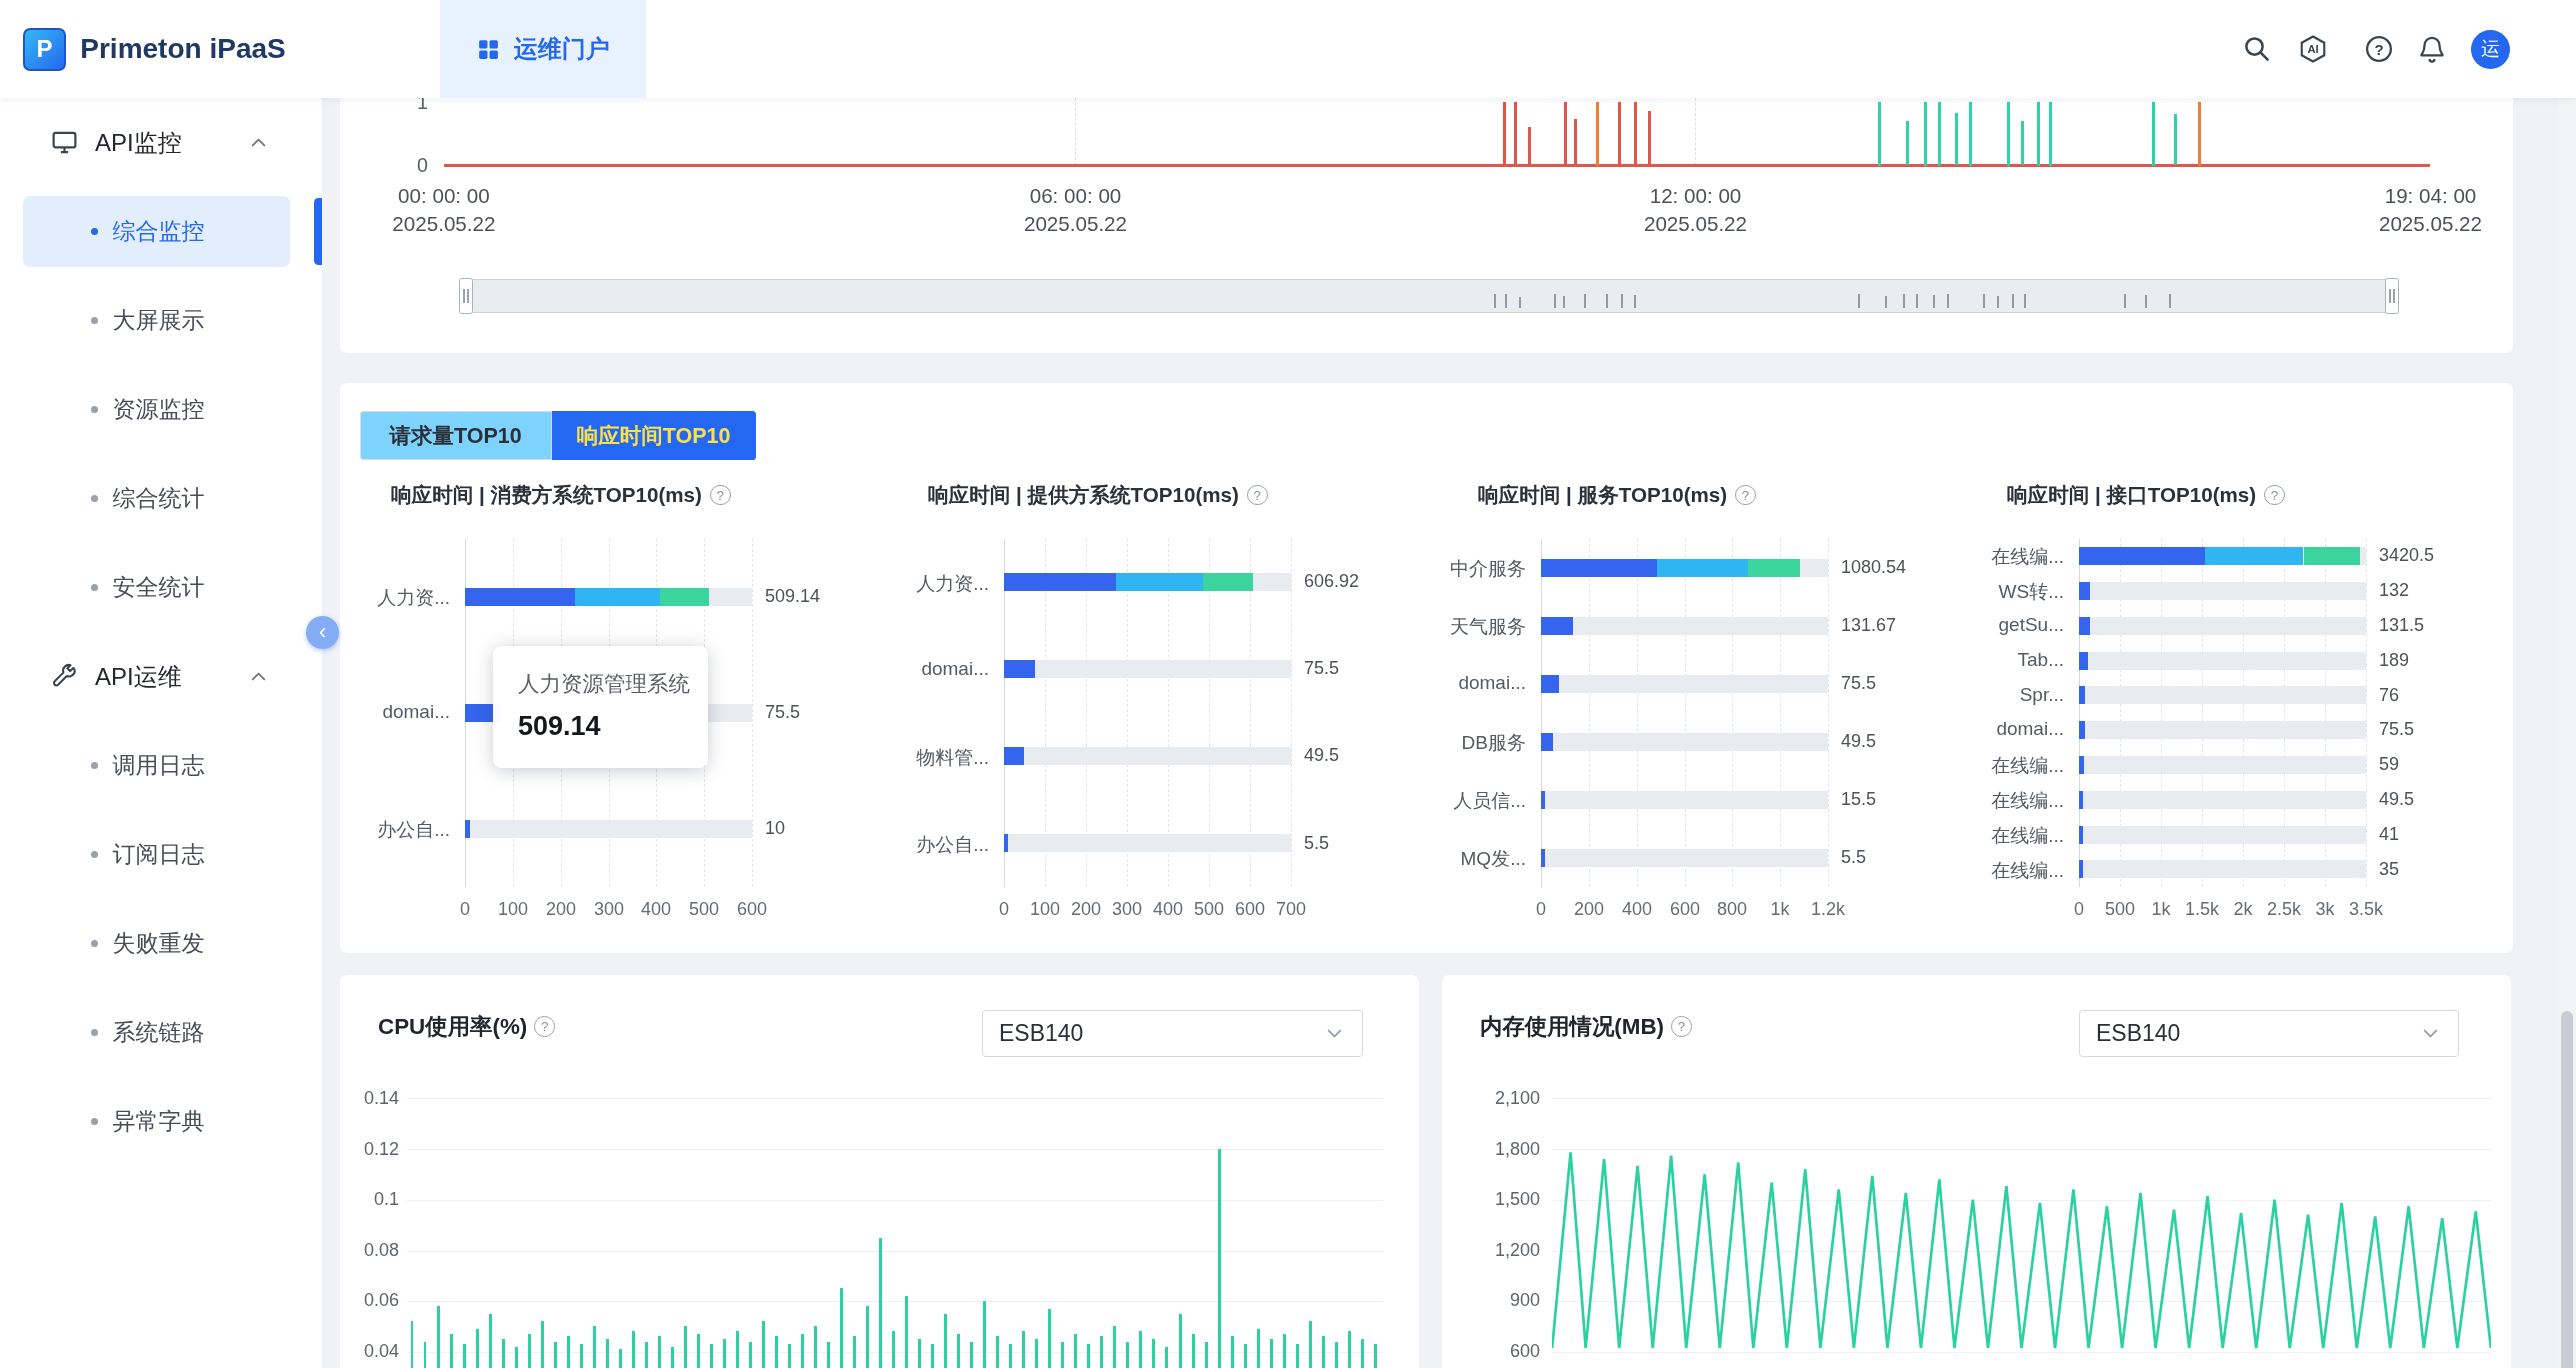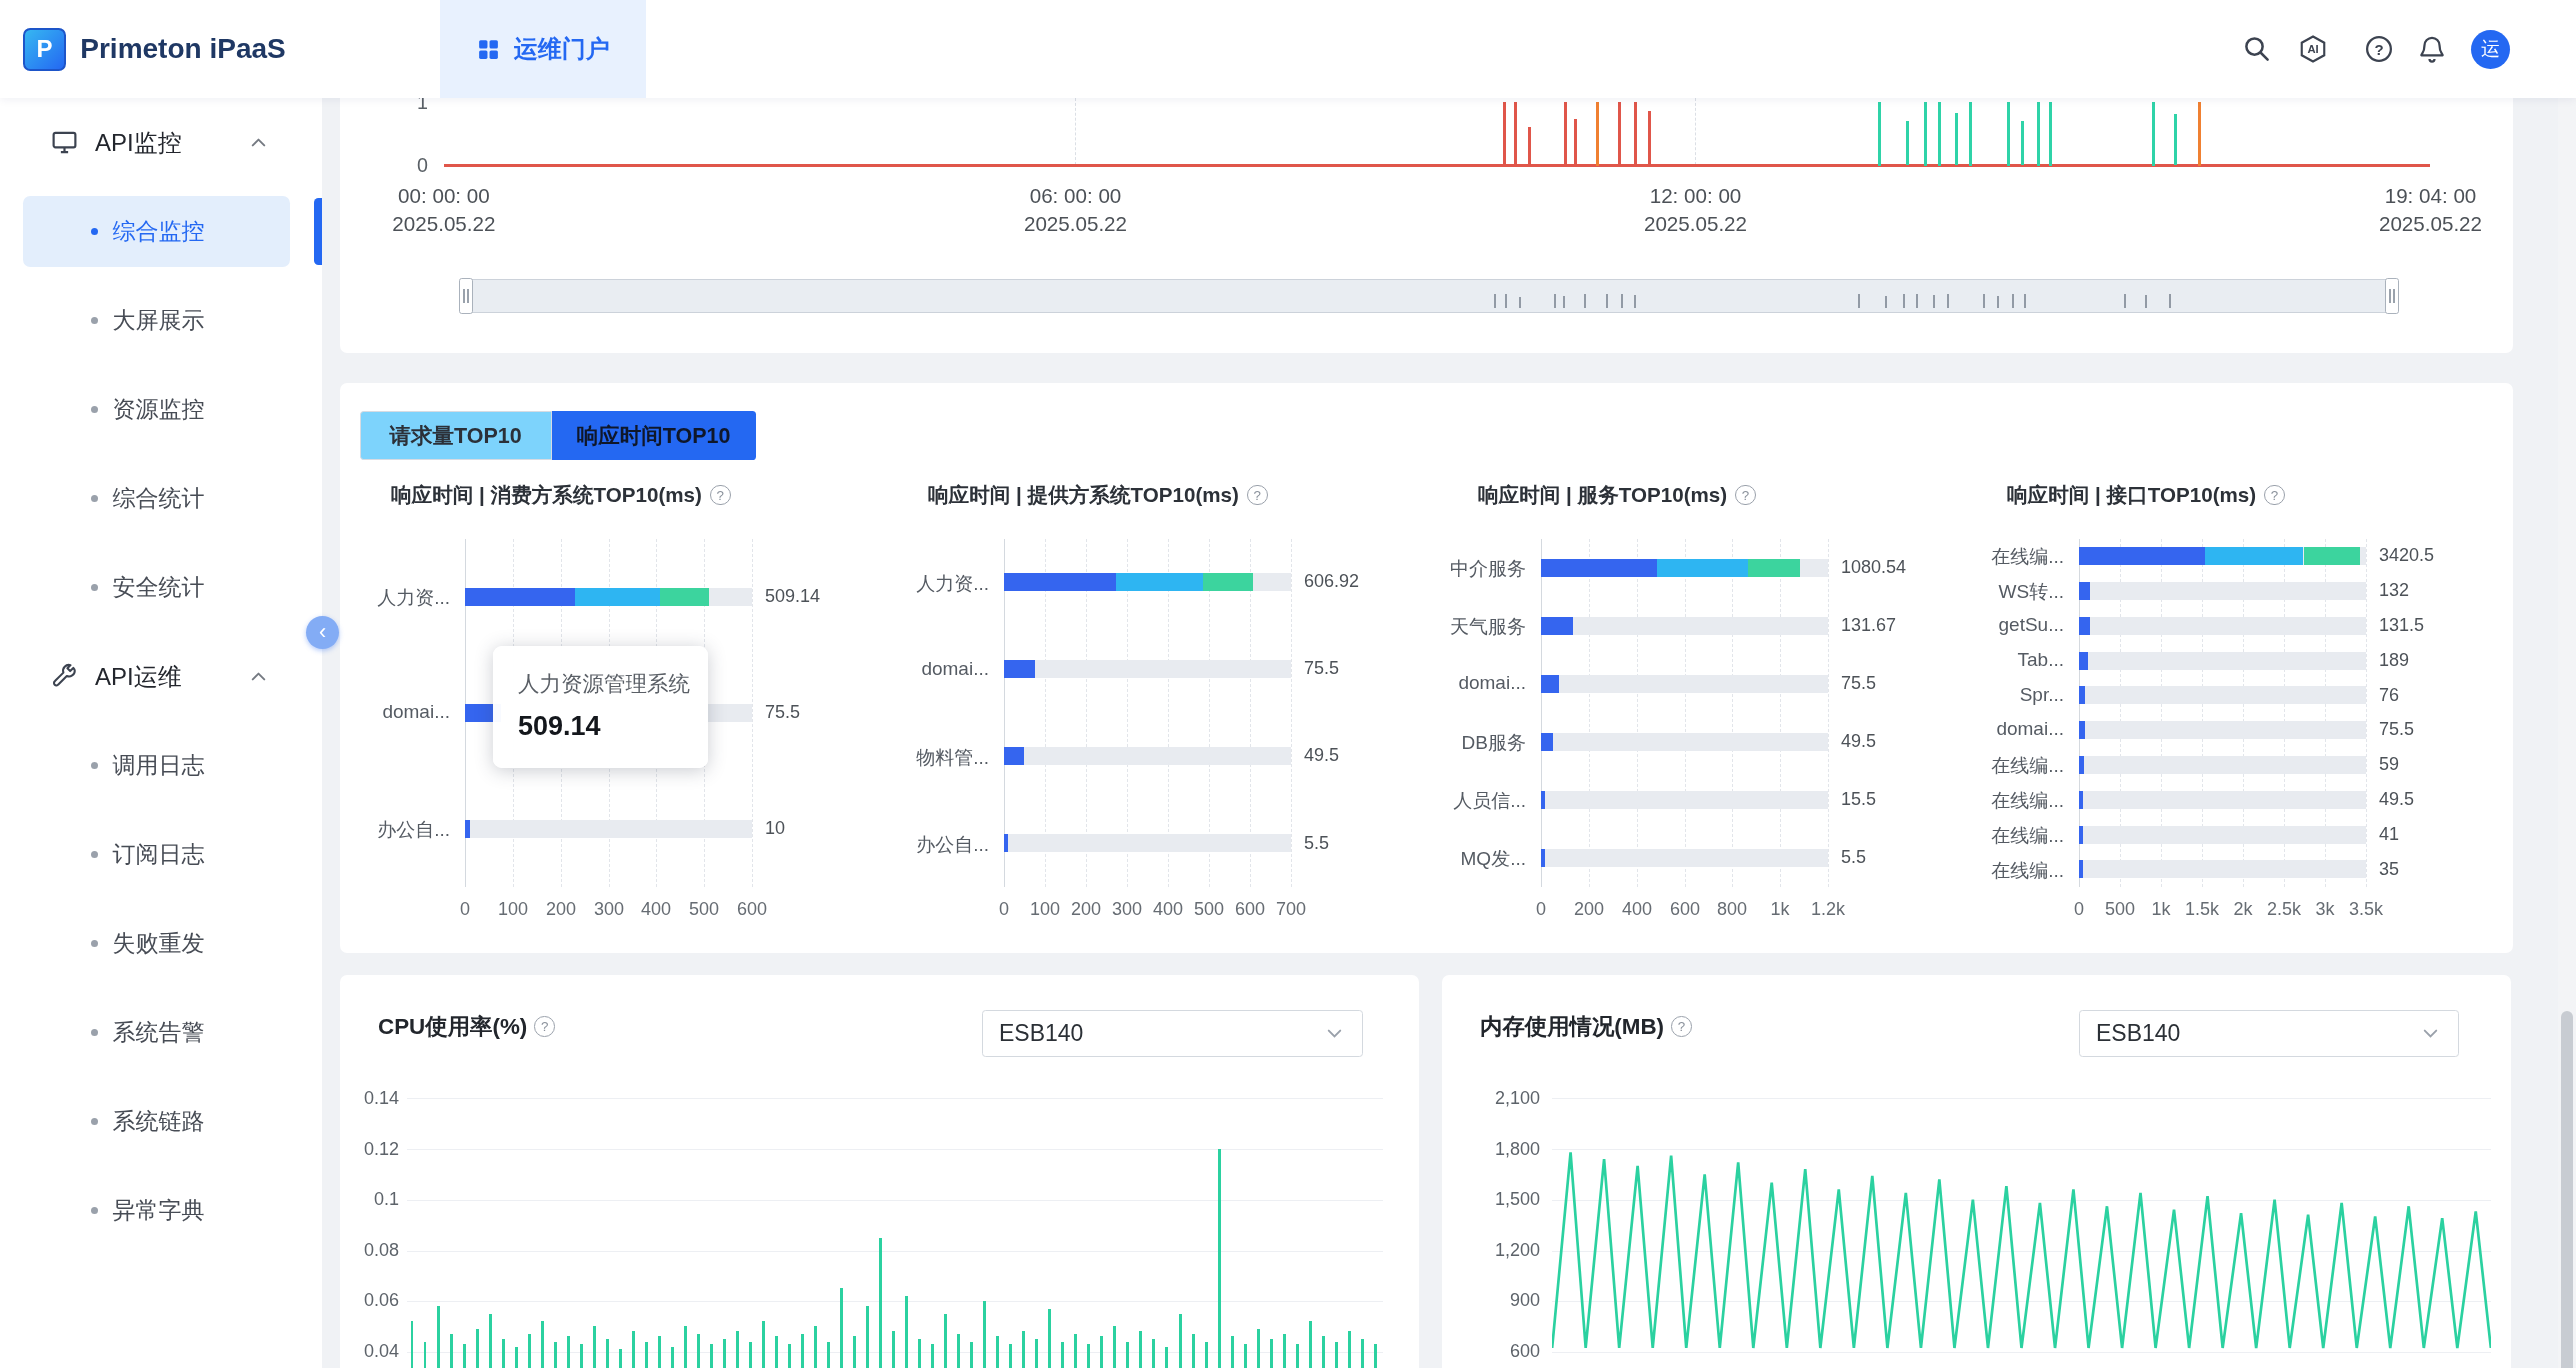--- a/index.html
+++ b/index.html
@@ -56,21 +56,21 @@
 .dz{position:absolute;left:125px;top:181px;width:1928px;height:34px;background:#e9edf2;
   border:0.9px solid #ccd2da;border-radius:2.7px;cursor:pointer}
 .dz-handle{position:absolute;top:-1.8px;width:14.3px;height:36px;background:#fff;border:0.9px solid #aab2bc;
   border-radius:2.7px;display:flex;align-items:center;justify-content:center;gap:2.7px;cursor:ew-resize}
 .dz-handle i{display:block;width:1.8px;height:14.3px;background:#9aa2ac}
 .dz-tick{position:absolute;bottom:3.6px;width:1.8px;background:#929aa5}
 
 .tabs{position:absolute;left:19.7px;top:28px;display:flex}
 .tab{height:49px;display:flex;align-items:center;justify-content:center;font-size:21.5px;font-weight:600;cursor:pointer}
 .tab.req{width:192px;background:#7dd3fc;border:0.9px solid #d7dbe2;border-radius:3.6px 0 0 3.6px;color:#2b3038}
-.tab.resp{width:204px;background:#2468f2;border-radius:0 3.6px 3.6px 0;color:#0f172a}
+.tab.resp{width:204px;background:#2468f2;border-radius:0 3.6px 3.6px 0;color:#fde047}
 .panel{position:absolute;top:0;height:570px;width:447px}
 .p-title{position:absolute;top:98px;font-size:20.6px;font-weight:600;color:#2c3138;white-space:nowrap;
   display:flex;align-items:center;gap:8px}
 .help-dot{display:inline-flex;width:20.6px;height:20.6px;border:1.8px solid #9aa1ab;border-radius:50%;
   color:#8b929c;font-size:13.4px;align-items:center;justify-content:center;font-weight:400;cursor:pointer;flex:none}
 .p-axis{position:absolute;width:0;border-left:1.8px solid #d4d9df}
 .p-grid{position:absolute;width:0;border-left:1.8px dashed #e2e5ea}
 .p-tick{position:absolute;font-size:18px;color:#666c73;transform:translateX(-50%)}
 .bar-cat{position:absolute;width:116px;text-align:right;font-size:19px;color:#555b63;white-space:nowrap;overflow:hidden}
 .bar-track{position:absolute;height:18px;background:#e8ebf0}
@@ -190,24 +190,20 @@
         <span class="item-dot"></span>
         <span class="item-label">调用日志</span>
       </div>
       <div class="item-row">
         <span class="item-dot"></span>
         <span class="item-label">订阅日志</span>
       </div>
       <div class="item-row">
         <span class="item-dot"></span>
         <span class="item-label">失败重发</span>
-      </div>
-      <div class="item-row">
-        <span class="item-dot"></span>
-        <span class="item-label">系统告警</span>
       </div>
       <div class="item-row">
         <span class="item-dot"></span>
         <span class="item-label">系统链路</span>
       </div>
       <div class="item-row">
         <span class="item-dot"></span>
         <span class="item-label">异常字典</span>
       </div>
     </div>

